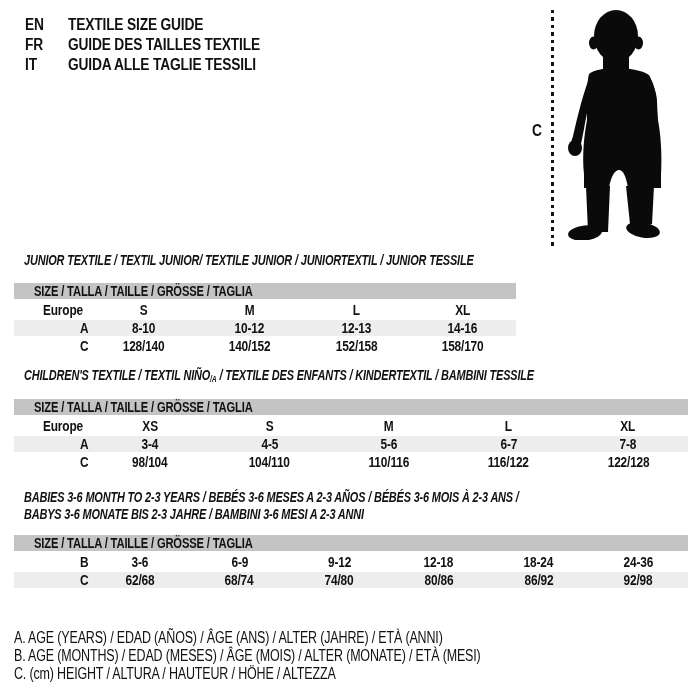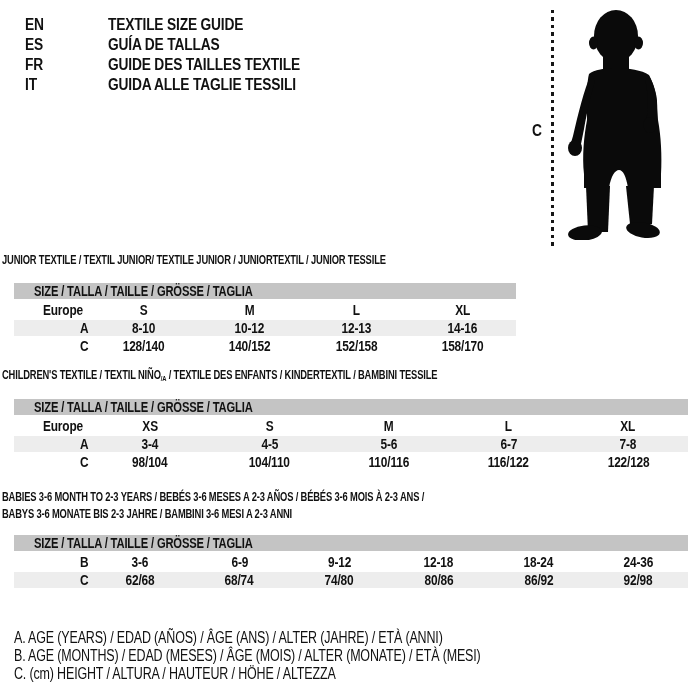--- a/index.html
+++ b/index.html
@@ -12,31 +12,31 @@
   
   .cond{display:inline-block;white-space:nowrap;transform-origin:0 50%;letter-spacing:-0.2px;}
   .condc{transform-origin:50% 50%;}
   .sx78{transform:scaleX(.78);}
   .sx80{transform:scaleX(.80);}
   .sx85{transform:scaleX(.85);}
   .sx86{transform:scaleX(.86);}
 
   
   .langs{position:absolute;left:25px;top:15px;font-size:16px;font-weight:700;}
-  .lang-row{display:flex;height:20px;line-height:20px;gap:40px;}
+  .lang-row{display:flex;height:20px;line-height:20px;}
   .lang-code{width:43px;}
 
   
   .dash-line{position:absolute;left:551px;top:10px;width:3px;height:237px;
     background:repeating-linear-gradient(to bottom,#161616 0 3.5px,transparent 3.5px 7.5px);}
   .fig-c{position:absolute;left:532px;top:122px;font-size:16px;font-weight:700;}
   .fig-svg{position:absolute;left:565px;top:8px;}
 
   
-  .sec-title{position:absolute;left:2px;font-size:12px;font-weight:700;line-height:17px;}
+  .sec-title{position:absolute;left:24px;font-size:14px;font-weight:700;line-height:17px;font-style:italic;}
   .sub{font-size:0.62em;vertical-align:-0.25em;}
 
   
   .tbl{position:absolute;left:14px;font-size:14px;font-weight:700;}
   .bar{height:16px;line-height:16px;background:#c4c4c4;padding-left:20px;margin-bottom:3px;}
   .trow{display:flex;height:16px;line-height:16px;margin-bottom:2px;}
   .trow.shaded{background:#ededed;}
   .rlabel{width:76px;padding-left:9px;box-sizing:border-box;text-align:right;}
   .cell{flex:1;text-align:center;}
 
@@ -46,24 +46,20 @@
 </style>
 </head>
 <body>
 
 <div class="page">
 
   <div class="langs">
     <div class="lang-row">
       <span class="lang-code"><span class="cond sx86">EN</span></span>
       <span class="cond sx86">TEXTILE SIZE GUIDE</span>
-    </div>
-    <div class="lang-row">
-      <span class="lang-code"><span class="cond sx86">ES</span></span>
-      <span class="cond sx86">GUÍA DE TALLAS</span>
     </div>
     <div class="lang-row">
       <span class="lang-code"><span class="cond sx86">FR</span></span>
       <span class="cond sx86">GUIDE DES TAILLES TEXTILE</span>
     </div>
     <div class="lang-row">
       <span class="lang-code"><span class="cond sx86">IT</span></span>
       <span class="cond sx86">GUIDA ALLE TAGLIE TESSILI</span>
     </div>
   </div>

